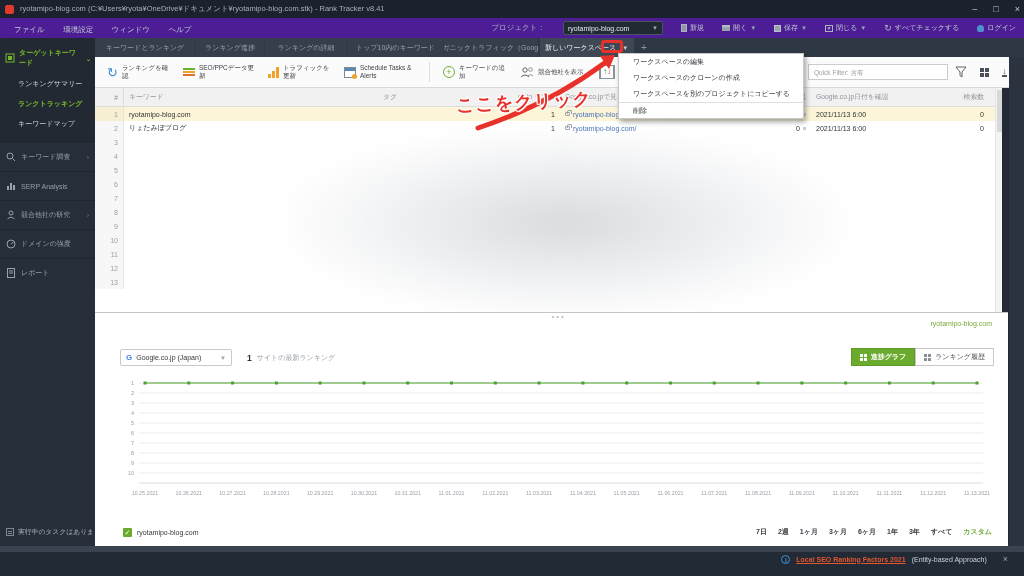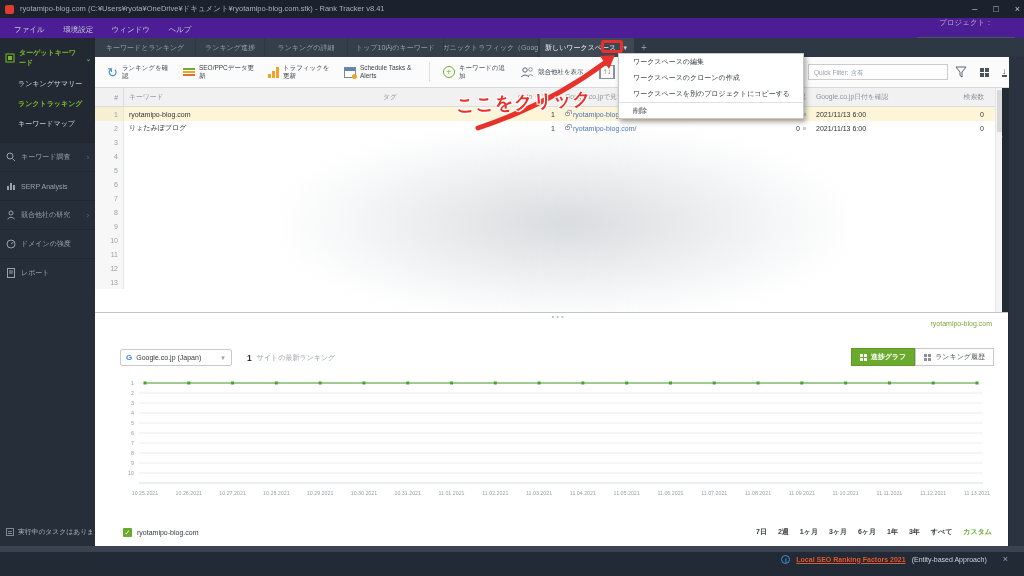--- a/index.html
+++ b/index.html
@@ -10,21 +10,21 @@
   #titlebar { position:absolute; left:0; top:0; width:1024px; height:18px; background:#1b222d;
               display:flex; align-items:center; }
   #app-logo { width:9px; height:9px; background:#e23b2e; border-radius:2px; margin:0 6px 0 5px; }
   #win-title { font-size:7.5px; color:#a7afbb; white-space:nowrap; }
   #win-controls { position:absolute; right:4px; top:0; height:18px; display:flex; align-items:center; gap:16px; }
   #win-controls span { color:#c2c9d1; font-size:9px; line-height:18px; cursor:default; }
 
   
   #menubar { position:absolute; left:0; top:18px; width:1024px; height:20px; background:#4c1d95; }
   .menu-item { display:inline-block; font-size:7.5px; color:#c3cad2; line-height:20px; margin-left:14px; }
-  #project-area { position:absolute; right:8px; top:0; height:20px; display:flex; align-items:center; gap:9px;flex-direction:column; }
+  #project-area { position:absolute; right:8px; top:0; height:20px; display:flex; align-items:center; gap:18px; }
   #project-label { font-size:7.5px; color:#aeb6c0; }
   #project-select { width:100px; height:14px; background:#212933; border:1px solid #4a5462; border-radius:2px;
                     display:flex; align-items:center; font-size:7px; color:#e7ebef; padding:0 4px; }
   #project-select .grow { flex:1; }
   .caret { font-size:6px; color:#9aa3ae; }
   .pb-action { display:flex; align-items:center; gap:3px; font-size:7px; color:#c3cad2; }
   .mini-ic { display:inline-block; }
   .ic-doc { width:6px; height:8px; border:1px solid #aab2bd; background:#8f98a3; }
   .ic-folder { width:8px; height:6px; background:#99a2ad; border-top:2px solid #b4bcc6; }
   .ic-save { width:7px; height:7px; background:#9aa3ae; border:1px solid #b9c1ca; }

